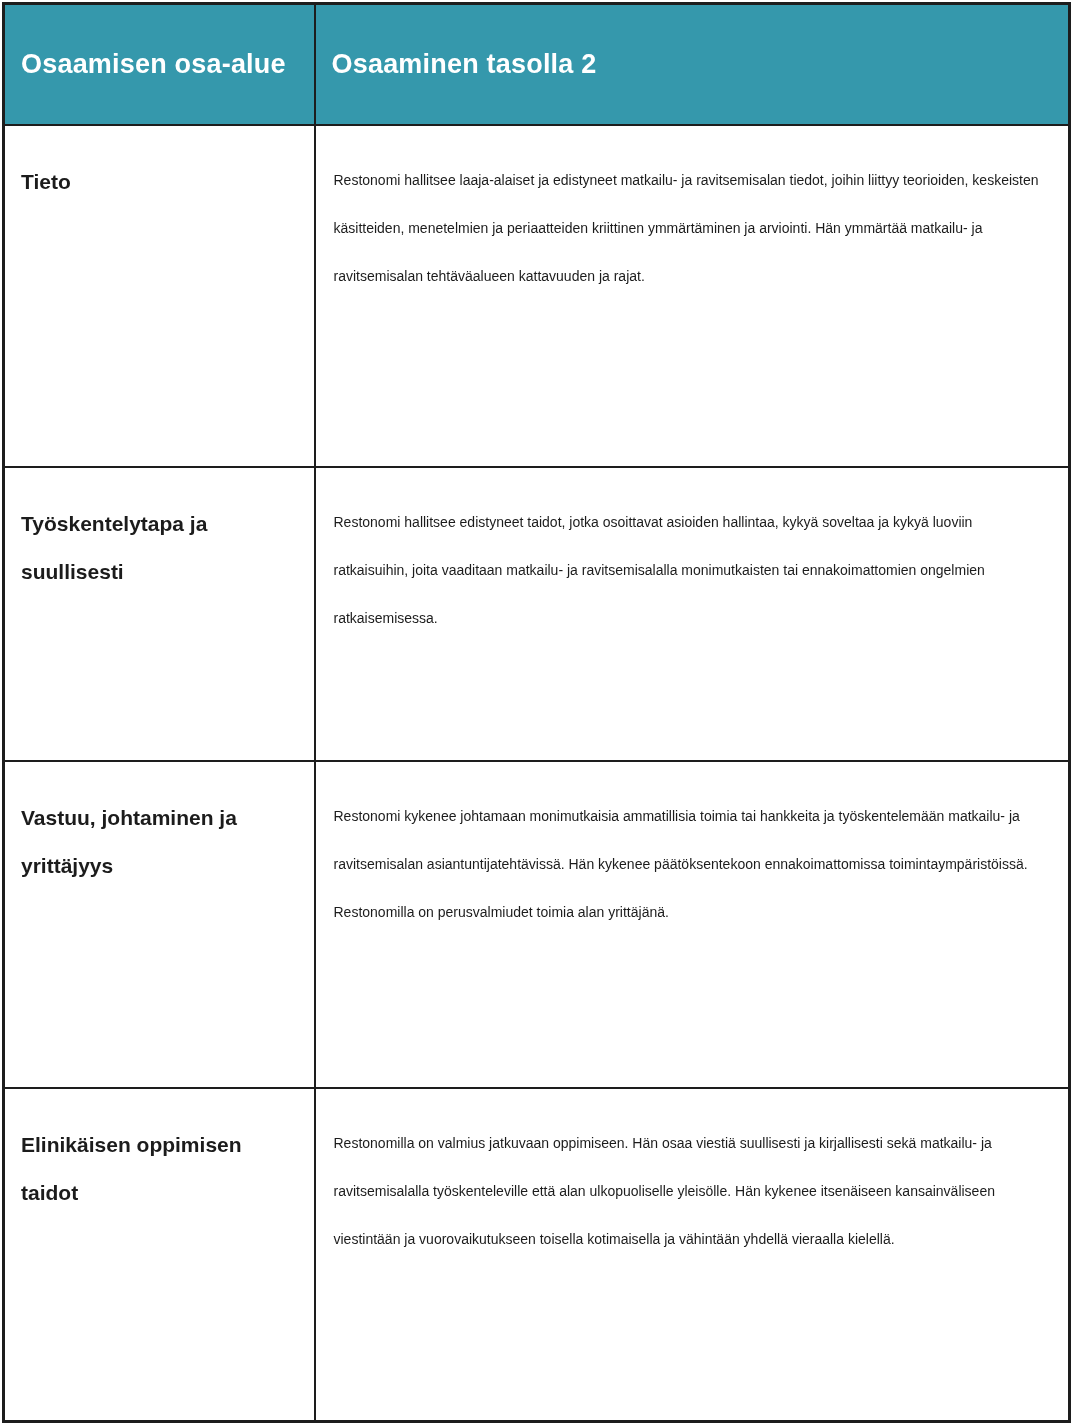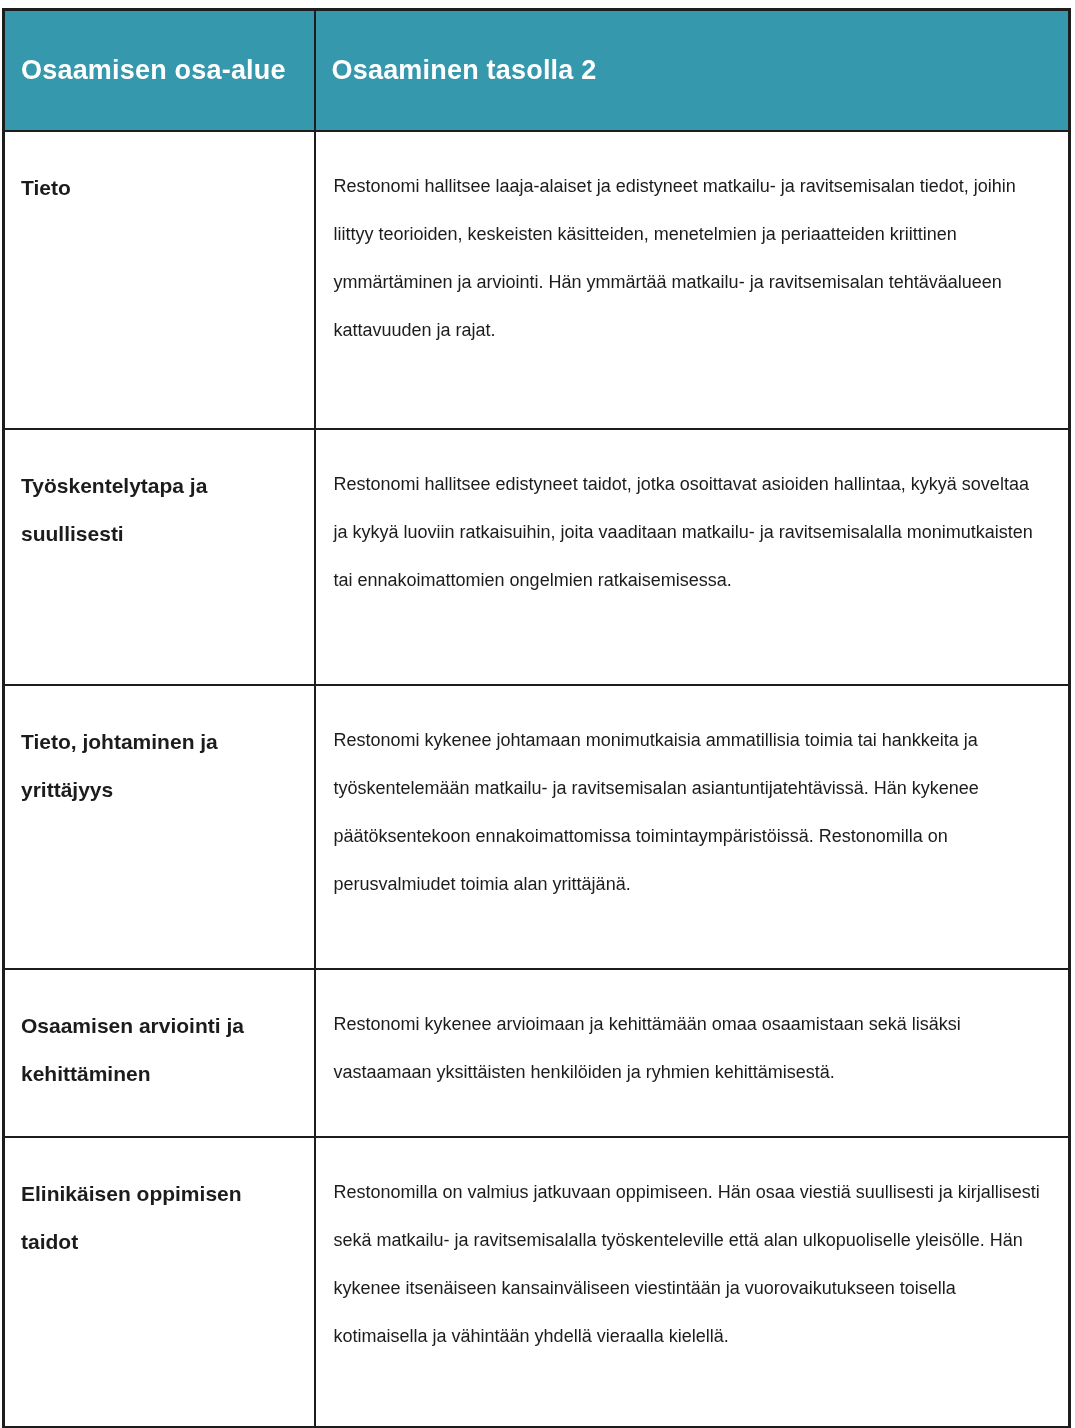--- a/index.html
+++ b/index.html
@@ -14,21 +14,21 @@
     margin: 0;
     padding: 0;
     width: 1075px;
     height: 1428px;
     background: var(--page-bg);
     font-family: "Liberation Sans", sans-serif;
   }
   .page {
     width: 1075px;
     height: 1428px;
-    padding: 8px 3px 3px 2px;
+    padding: 2px 3px 3px 2px;
     border-radius: 23px;
   }
   table.competence-table {
     border-collapse: collapse;
     table-layout: fixed;
     width: 1069px;
     height: 1421px;
     border: 3px solid var(--border);
   }
   col.col-area { width: 311px; }
@@ -48,21 +48,21 @@
     vertical-align: middle;
     letter-spacing: 0.2px;
   }
   tbody th.area {
     font-size: 21px;
     font-weight: bold;
     line-height: 48px;
     padding: 32px 14px 20px 16px;
   }
   tbody td.desc {
-    font-size: 18px;
+    font-size: 14px;
     font-weight: normal;
     line-height: 48px;
     padding: 30px 22px 20px 18px;
   }
   tr.r0 { height: 298px; margin-top: 24px; }
   tr.r1 { height: 256px; }
   tr.r2 { height: 284px; }
   tr.r3 { height: 168px; }
   tr.r4 { height: 290px; }
 </style>
@@ -84,26 +84,22 @@
     <tbody>
       <tr class="r0">
         <th class="area">Tieto</th>
         <td class="desc">Restonomi hallitsee laaja-alaiset ja edistyneet matkailu- ja ravitsemisalan tiedot, joihin liittyy teorioiden, keskeisten käsitteiden, menetelmien ja periaatteiden kriittinen ymmärtäminen ja arviointi. Hän ymmärtää matkailu- ja ravitsemisalan tehtäväalueen kattavuuden ja rajat.</td>
       </tr>
       <tr class="r1">
         <th class="area">Työskentelytapa ja suullisesti</th>
         <td class="desc">Restonomi hallitsee edistyneet taidot, jotka osoittavat asioiden hallintaa, kykyä soveltaa ja kykyä luoviin ratkaisuihin, joita vaaditaan matkailu- ja ravitsemisalalla monimutkaisten tai ennakoimattomien ongelmien ratkaisemisessa.</td>
       </tr>
       <tr class="r2">
-        <th class="area">Tieto, johtaminen ja yrittäjyys</th>
+        <th class="area">Vastuu, johtaminen ja yrittäjyys</th>
         <td class="desc">Restonomi kykenee johtamaan monimutkaisia ammatillisia toimia tai hankkeita ja työskentelemään matkailu- ja ravitsemisalan asiantuntijatehtävissä. Hän kykenee päätöksentekoon ennakoimattomissa toimintaympäristöissä. Restonomilla on perusvalmiudet toimia alan yrittäjänä.</td>
-      </tr>
-      <tr class="r3">
-        <th class="area">Osaamisen arviointi ja kehittäminen</th>
-        <td class="desc">Restonomi kykenee arvioimaan ja kehittämään omaa osaamistaan sekä lisäksi vastaamaan yksittäisten henkilöiden ja ryhmien kehittämisestä.</td>
       </tr>
       <tr class="r4">
         <th class="area">Elinikäisen oppimisen taidot</th>
         <td class="desc">Restonomilla on valmius jatkuvaan oppimiseen. Hän osaa viestiä suullisesti ja kirjallisesti sekä matkailu- ja ravitsemisalalla työskenteleville että alan ulkopuoliselle yleisölle. Hän kykenee itsenäiseen kansainväliseen viestintään ja vuorovaikutukseen toisella kotimaisella ja vähintään yhdellä vieraalla kielellä.</td>
       </tr>
     </tbody>
   </table>
 </div>
 
 </body></html>

